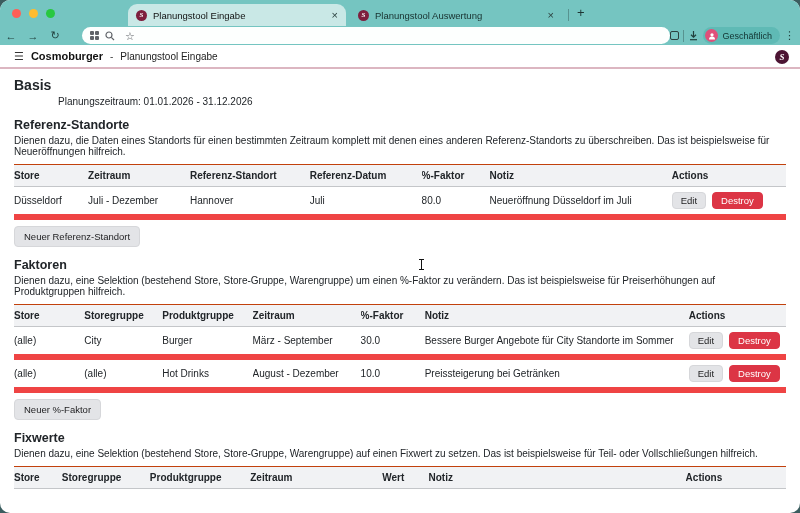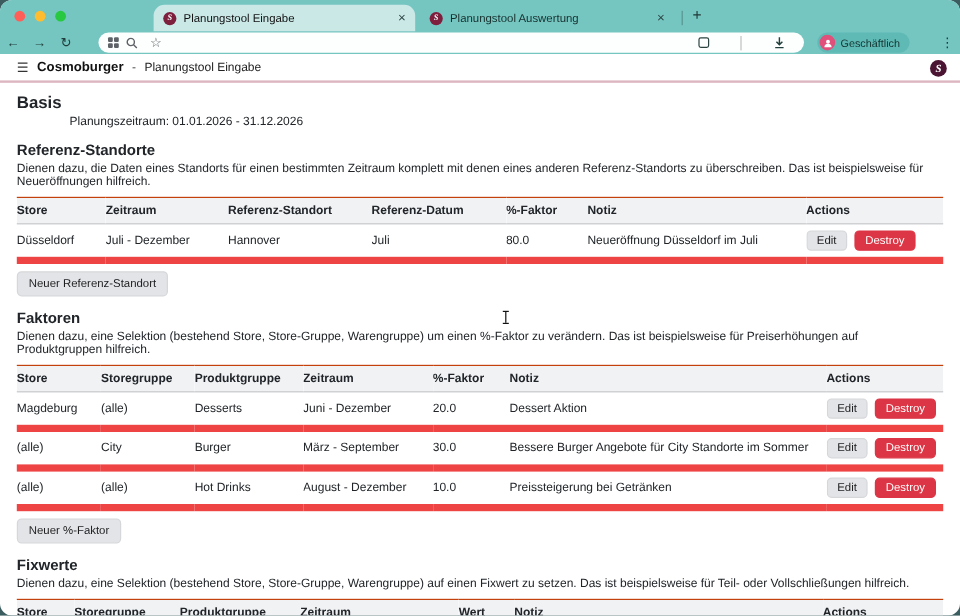--- a/index.html
+++ b/index.html
@@ -31,21 +31,21 @@
   .newtab { position:absolute; left:577px; top:5px; font-size:13px; color:#1d3533; }
 
   .toolbar { position:absolute; top:26px; left:0; right:0; height:19px; display:flex; align-items:center; }
   .navbtn { font-size:11px; color:#21403d; width:22px; text-align:center; }
   .omnibox { position:absolute; left:82px; top:1px; width:588px; height:17px; background:#fdfffe;
              border-radius:9px; display:flex; align-items:center; padding:0 8px; gap:6px; }
   .site-info { width:9px; height:9px; flex:none; display:grid; grid-template-columns:1fr 1fr; gap:1px; }
   .site-info i { background:#5f6368; border-radius:1px; }
   .url { font-size:9.5px; color:#3a4043; white-space:nowrap; overflow:hidden; flex:1; }
   .omni-icons { display:flex; gap:10px; align-items:center; }
-  .chrome-right { position:absolute; right:6px; top:1px; height:17px; display:flex; align-items:center; gap:26px; }
+  .chrome-right { position:absolute; right:6px; top:1px; height:17px; display:flex; align-items:center; gap:4px; }
   .chip { background:#5fbab5; border-radius:9px; height:17px; display:flex; align-items:center;
           gap:4px; padding:0 8px 0 2px; font-size:9px; color:#123432; }
   .chip-avatar { width:13px; height:13px; border-radius:50%; background:#e0507a; display:flex;
                  align-items:center; justify-content:center; }
   .divider-v { width:1px; height:12px; background:rgba(0,0,0,.25); }
   .kebab { font-size:11px; color:#21403d; letter-spacing:-1px; }
   .share-box { width:9px; height:9px; border:1.3px solid #2c4341; border-radius:2px; }
   svg.gicon { display:block; }
 
   
@@ -220,29 +220,20 @@
               <th>Storegruppe</th>
               <th>Produktgruppe</th>
               <th>Zeitraum</th>
               <th>%-Faktor</th>
               <th>Notiz</th>
               <th>Actions</th>
             </tr>
           </thead>
           <tbody>
             <tr>
-              <td>Magdeburg</td>
-              <td>(alle)</td>
-              <td>Desserts</td>
-              <td>Juni - Dezember</td>
-              <td>20.0</td>
-              <td>Dessert Aktion</td>
-              <td><button class="btn-edit">Edit</button><button class="btn-destroy">Destroy</button></td>
-            </tr>
-            <tr>
               <td>(alle)</td>
               <td>City</td>
               <td>Burger</td>
               <td>März - September</td>
               <td>30.0</td>
               <td>Bessere Burger Angebote für City Standorte im Sommer</td>
               <td><button class="btn-edit">Edit</button><button class="btn-destroy">Destroy</button></td>
             </tr>
             <tr>
               <td>(alle)</td>

